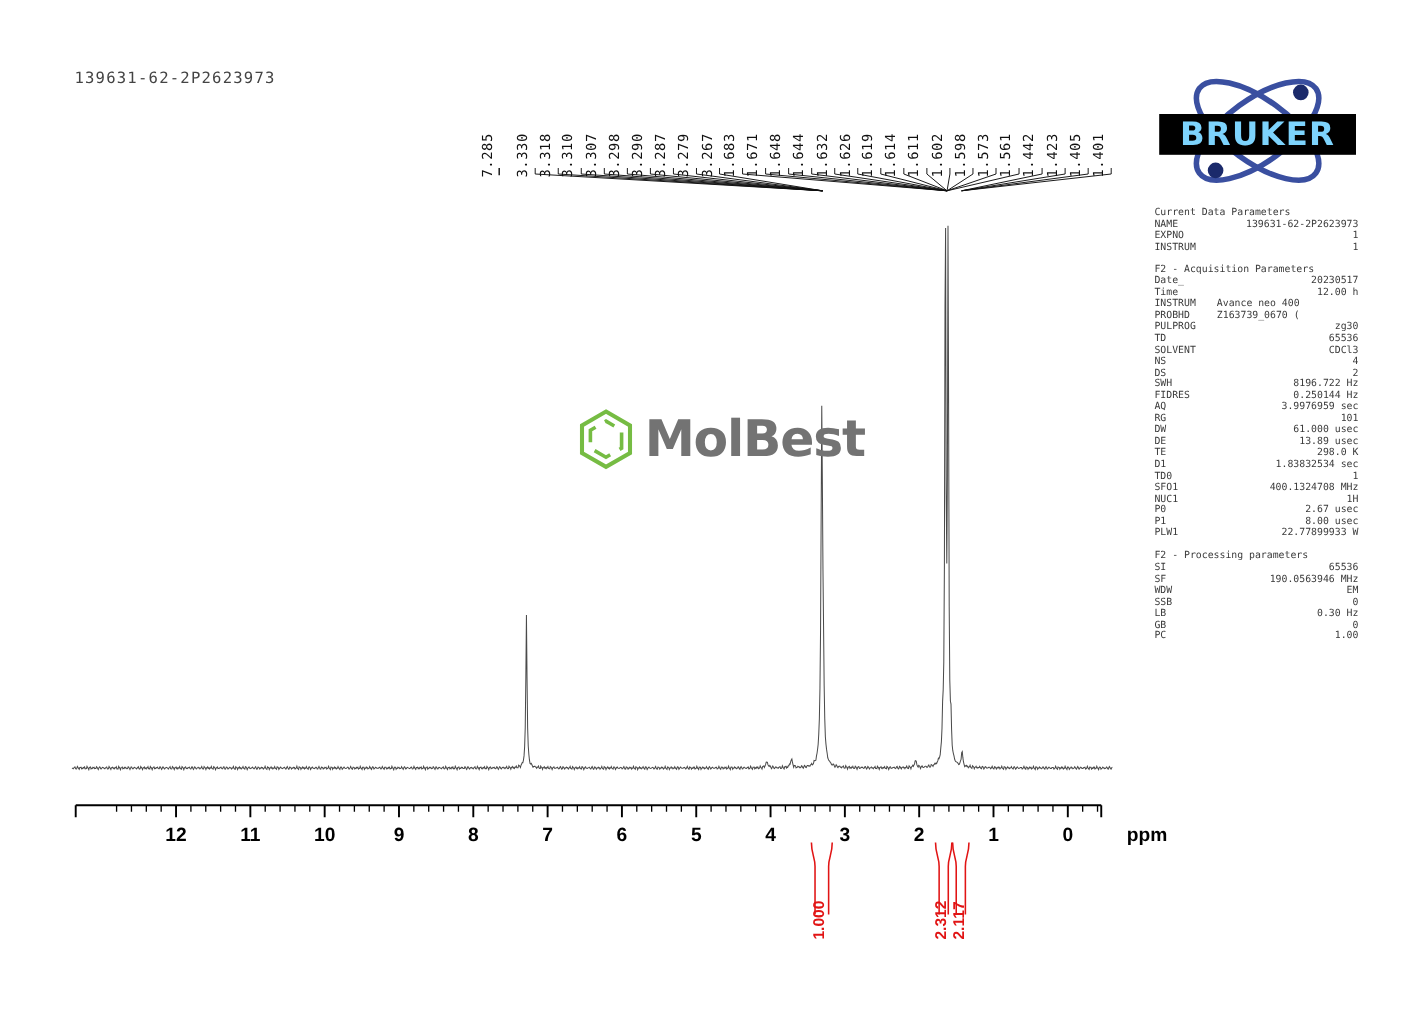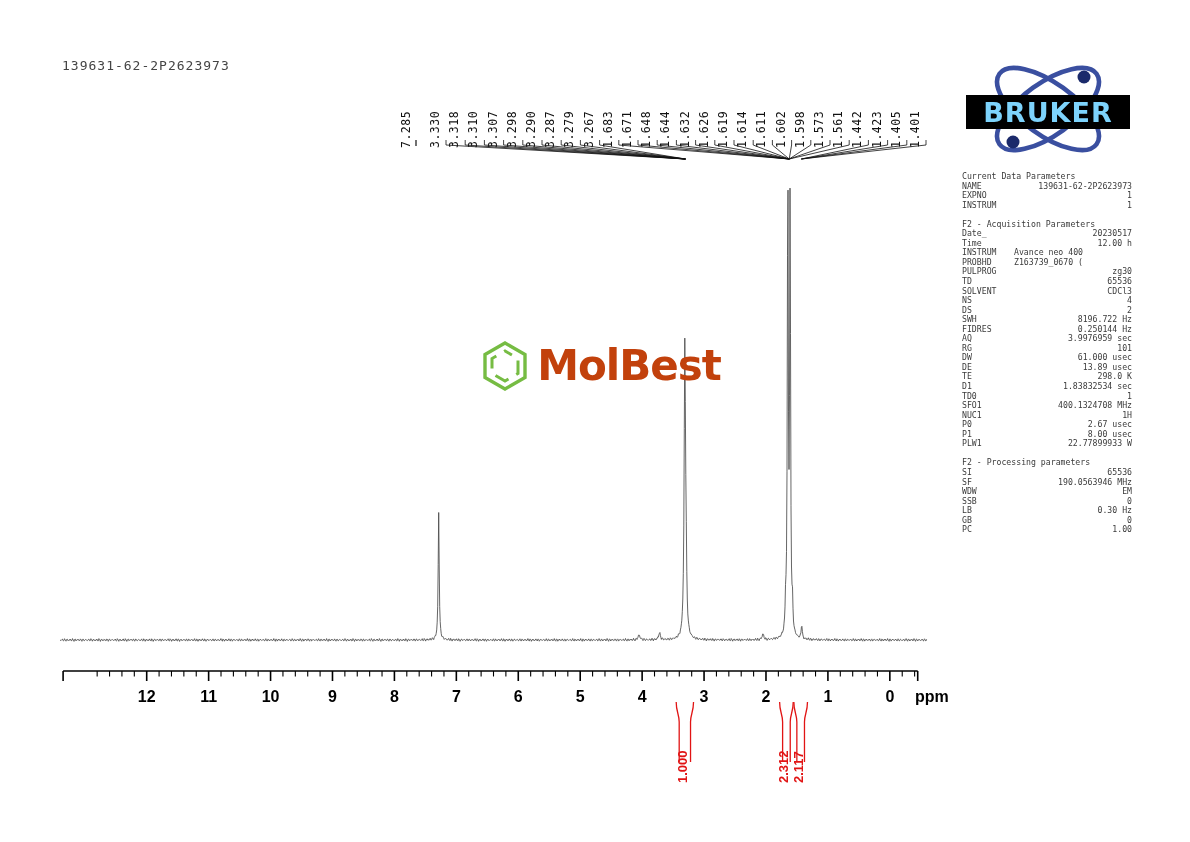--- a/index.html
+++ b/index.html
@@ -19,34 +19,34 @@
   #peak-connectors{left:400px;top:140px;width:540px;height:22px;}
 
   
   #spectrum-area{left:55px;top:150px;width:875px;height:500px;}
   #spectrum-svg{display:block;}
 
   
   #axis-area{left:55px;top:668px;width:880px;height:45px;}
   .axis-num{position:absolute;top:20px;font-family:"Liberation Sans",sans-serif;
             font-weight:bold;font-size:16px;color:#000;transform:translateX(-50%);}
-  #ppm-unit{position:absolute;top:20px;left:860px;font-family:"Liberation Sans",sans-serif;
+  #ppm-unit{position:absolute;top:20px;left:884px;font-family:"Liberation Sans",sans-serif;
             font-weight:bold;font-size:16px;}
 
   
   #integral-area{left:55px;top:700px;width:880px;height:90px;}
   .int-val{position:absolute;transform-origin:left bottom;transform:rotate(-90deg);
            font-family:"Liberation Sans",sans-serif;font-weight:bold;font-size:13px;
            color:#e11414;white-space:nowrap;}
 
   
   #watermark{left:450px;top:340px;width:300px;text-align:center;}
   #wm-row{display:flex;align-items:center;justify-content:center;gap:6px;}
   #wm-name{font-family:"DejaVu Sans",sans-serif;font-weight:bold;font-size:42px;
-           color:#c2410c;letter-spacing:-1px;line-height:1;}
+           color:#737373;letter-spacing:-1px;line-height:1;}
   #wm-tagline{margin-top:12px;font-family:"Liberation Sans",sans-serif;font-size:12.5px;
               color:#8d8d8d;white-space:nowrap;}
 
   
   #bruker-logo{left:958px;top:55px;width:180px;height:108px;}
   #bruker-word{position:absolute;left:8px;top:40px;width:164px;height:34px;
                background:#000;color:#7dd3fc;font-family:"DejaVu Sans",sans-serif;
                font-weight:bold;font-size:27px;letter-spacing:1px;
                display:flex;align-items:center;justify-content:center;}
 

